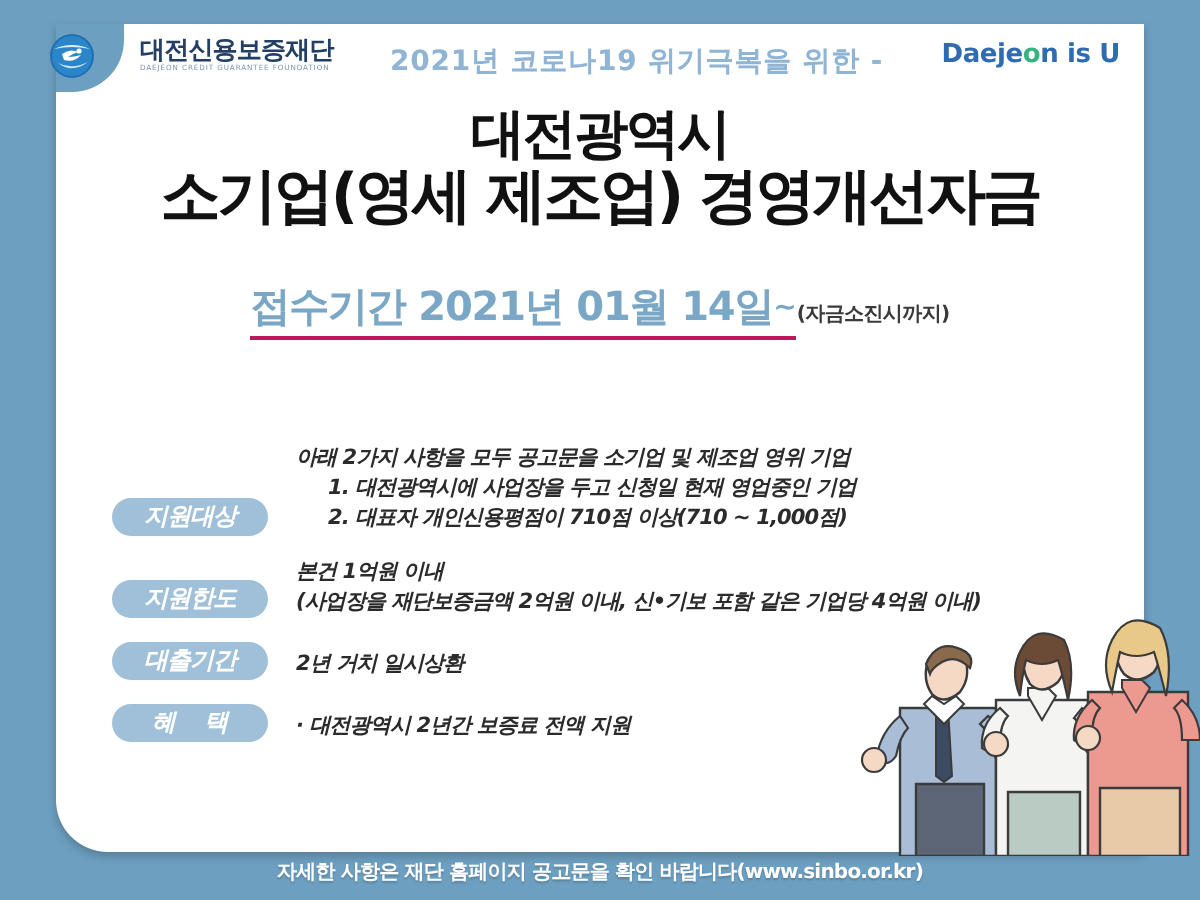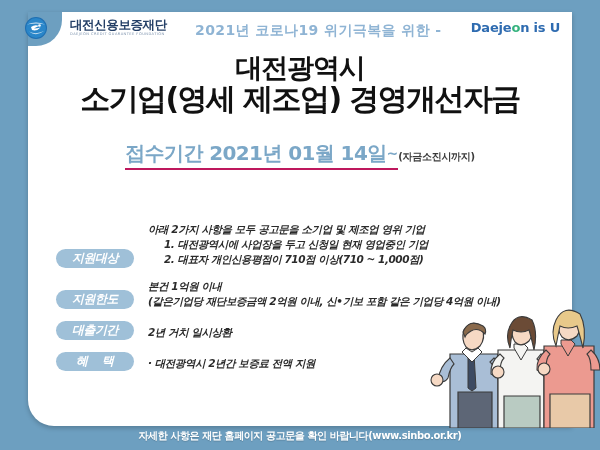--- a/index.html
+++ b/index.html
@@ -284,21 +284,21 @@
         <span class="lead">아래 2가지 사항을 모두 공고문을 소기업 및 제조업 영위 기업</span>
         <span class="sub">1. 대전광역시에 사업장을 두고 신청일 현재 영업중인 기업</span>
         <span class="sub">2. 대표자 개인신용평점이 710점 이상(710 ~ 1,000점)</span>
       </div>
     </div>
 
     <div class="row">
       <div class="badge">지원한도</div>
       <div class="row-body">
         <span class="lead">본건 1억원 이내</span>
-        <span class="lead">(같은기업당 재단보증금액 2억원 이내, 신•기보 포함 같은 기업당 4억원 이내)</span>
+        <span class="lead">(사업장을 재단보증금액 2억원 이내, 신•기보 포함 같은 기업당 4억원 이내)</span>
       </div>
     </div>
 
     <div class="row">
       <div class="badge">대출기간</div>
       <div class="row-body">
         <span class="lead">2년 거치 일시상환</span>
       </div>
     </div>
 

